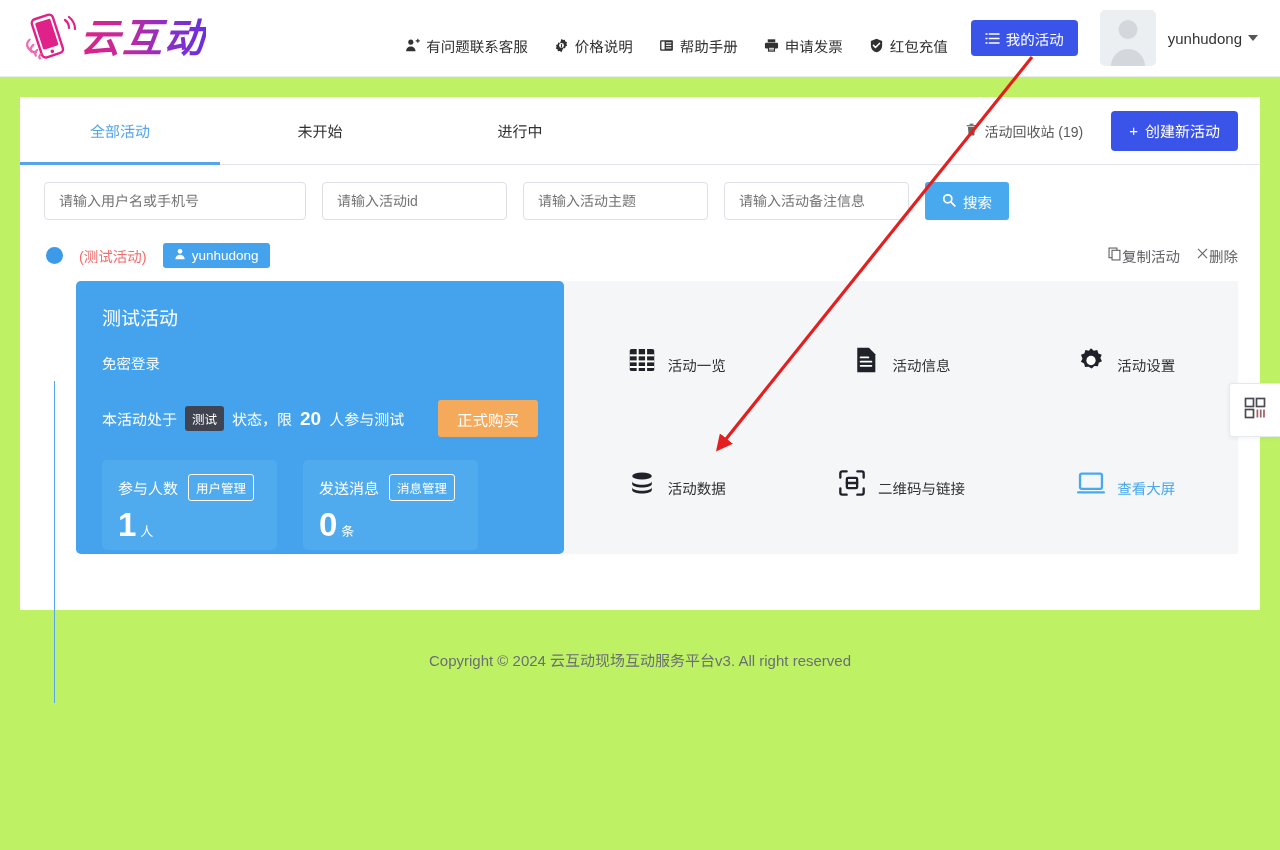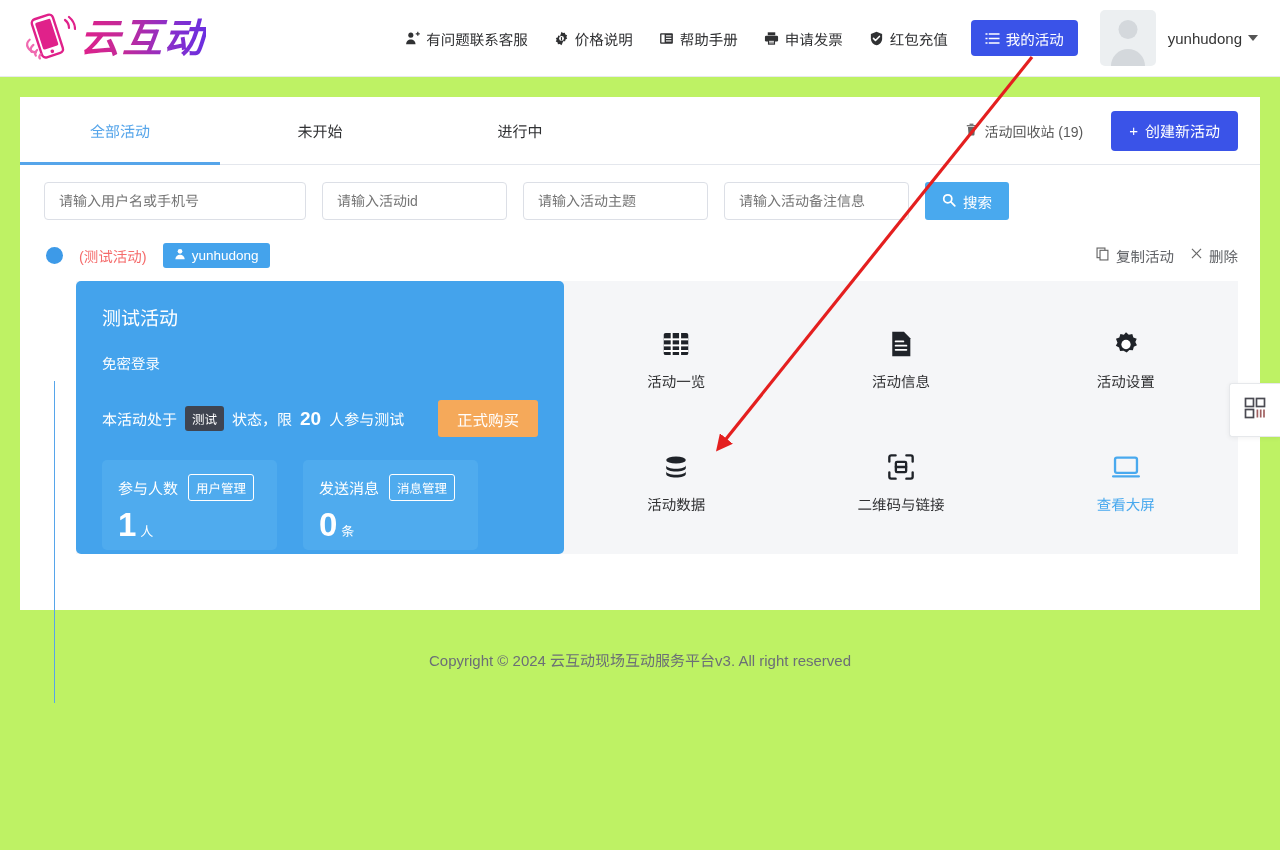--- a/index.html
+++ b/index.html
@@ -50,21 +50,21 @@
     background-clip: text;
     color: transparent;
     font-style: italic;
     font-family: "DejaVu Sans", sans-serif;
     line-height: 56px;
   }
 
   .nav {
     margin-left: auto;
     display: flex;
-    align-items: center;
+    align-items: flex-end;
     gap: 0px;
   }
   .nav-item {
     display: flex;
     align-items: center;
     gap: 6px;
     font-size: 14.5px;
     color: #303133;
     padding: 0 13px;
     cursor: pointer;
@@ -285,21 +285,20 @@
     margin-left: auto;
     display: flex;
     align-items: center;
     gap: 16px;
     font-size: 14.5px;
     color: #606266;
   }
   .act-actions > span {
     display: flex;
     align-items: center;
-    gap: 6px;
     cursor: pointer;
     white-space: nowrap;
   }
 
   
   .rail {
     position: absolute;
     left: 34px;
     top: 284px;
     width: 1px;
@@ -397,22 +396,21 @@
     flex: 1;
     display: grid;
     grid-template-columns: repeat(3, 1fr);
     grid-template-rows: repeat(2, 1fr);
     align-items: center;
     justify-items: center;
     padding: 18px 0 10px 0;
   }
   .icon-cell {
     display: flex;
-    flex-direction: column;
-    align-items: center;
+    align-items: flex-end;
     gap: 11px;
     cursor: pointer;
     color: #1f2329;
   }
   .icon-cell .glyph {
     width: 30px;
     height: 30px;
     display: flex;
     align-items: center;
     justify-content: center;

